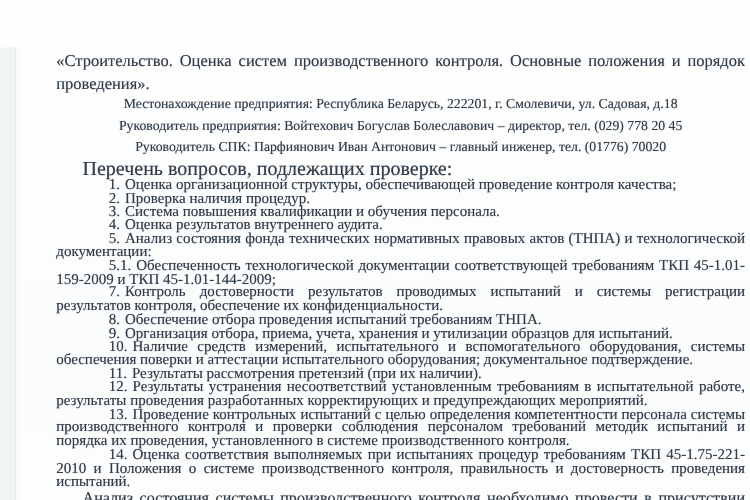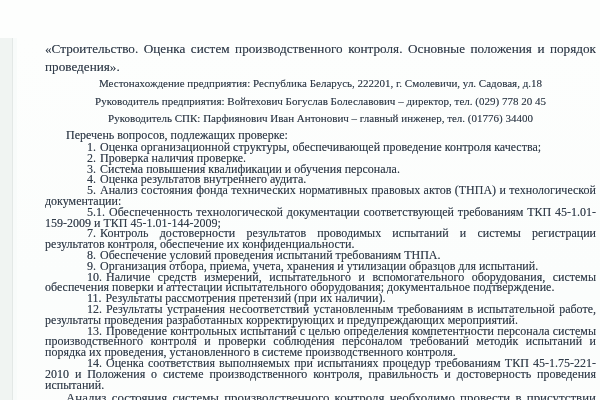--- a/index.html
+++ b/index.html
@@ -48,21 +48,21 @@
     text-align: justify;
   }
   .info-line {
     font-size: 11px;
     line-height: 17.6px;
     white-space: nowrap;
     overflow: hidden;
     text-align: center;
   }
   .heading {
-    font-size: 12px;
+    font-size: 16px;
     line-height: 13px;
     margin-top: 1px;
     text-indent: 21px;
   }
   .item {
     font-size: 12px;
     line-height: 10.8px;
     text-align: justify;
     text-indent: 21px;
   }
@@ -85,32 +85,32 @@
 <div class="canvas">
   <div class="edge-band"></div>
   <div class="edge-band-inner"></div>
 
   <div class="page">
 
     <p class="intro">«Строительство. Оценка систем производственного контроля. Основные положения и порядок проведения».</p>
 
     <p class="info-line">Местонахождение предприятия: Республика Беларусь, 222201, г. Смолевичи, ул. Садовая, д.18</p>
     <p class="info-line">Руководитель предприятия: Войтехович Богуслав Болеславович – директор, тел. (029) 778 20 45</p>
-    <p class="info-line">Руководитель СПК: Парфиянович Иван Антонович – главный инженер, тел. (01776) 34400</p>
+    <p class="info-line">Руководитель СПК: Парфиянович Иван Антонович – главный инженер, тел. (01776) 70020</p>
 
     <p class="heading">Перечень вопросов, подлежащих проверке:</p>
 
     <p class="item"><span class="num">1.</span><span>Оценка организационной структуры, обеспечивающей проведение контроля качества;</span></p>
-    <p class="item"><span class="num">2.</span><span>Проверка  наличия проверке.</span></p>
+    <p class="item"><span class="num">2.</span><span>Проверка  наличия процедур.</span></p>
     <p class="item"><span class="num">3.</span><span>Система повышения квалификации и обучения персонала.</span></p>
     <p class="item"><span class="num">4.</span><span>Оценка результатов внутреннего аудита.</span></p>
     <p class="item"><span class="num">5.</span><span>Анализ состояния фонда технических нормативных правовых актов (ТНПА) и технологической документации:</span></p>
     <p class="item"><span class="num">5.1.</span><span>Обеспеченность технологической документации соответствующей требованиям ТКП 45-1.01-159-2009 и ТКП 45-1.01-144-2009;</span></p>
     <p class="item"><span class="num">7.</span><span>Контроль достоверности результатов проводимых испытаний и системы регистрации результатов контроля, обеспечение их конфиденциальности.</span></p>
-    <p class="item"><span class="num">8.</span><span>Обеспечение условий проведения испытаний требованиям ТНПА.</span></p>
+    <p class="item"><span class="num">8.</span><span>Обеспечение отбора проведения испытаний требованиям ТНПА.</span></p>
     <p class="item"><span class="num">9.</span><span>Организация отбора, приема, учета, хранения и утилизации образцов для испытаний.</span></p>
     <p class="item"><span class="num">10.</span><span>Наличие средств измерений, испытательного и вспомогательного оборудования, системы обеспечения поверки и аттестации испытательного оборудования; документальное подтверждение.</span></p>
     <p class="item"><span class="num">11.</span><span>Результаты рассмотрения  претензий (при их наличии).</span></p>
     <p class="item"><span class="num">12.</span><span>Результаты устранения несоответствий установленным требованиям в испытательной работе, результаты проведения  разработанных корректирующих и предупреждающих мероприятий.</span></p>
     <p class="item"><span class="num">13.</span><span>Проведение контрольных испытаний с целью определения компетентности персонала системы производственного контроля и проверки соблюдения персоналом требований методик испытаний и порядка их проведения, установленного в системе производственного контроля.</span></p>
     <p class="item"><span class="num">14.</span><span>Оценка соответствия выполняемых при испытаниях процедур требованиям ТКП 45-1.75-221-2010 и Положения о системе производственного контроля, правильность и достоверность проведения испытаний.</span></p>
 
     <p class="closing">Анализ состояния системы производственного контроля необходимо провести в присутствии директора ООО «ПОСТСТРОЙ».</p>
 
   </div>

